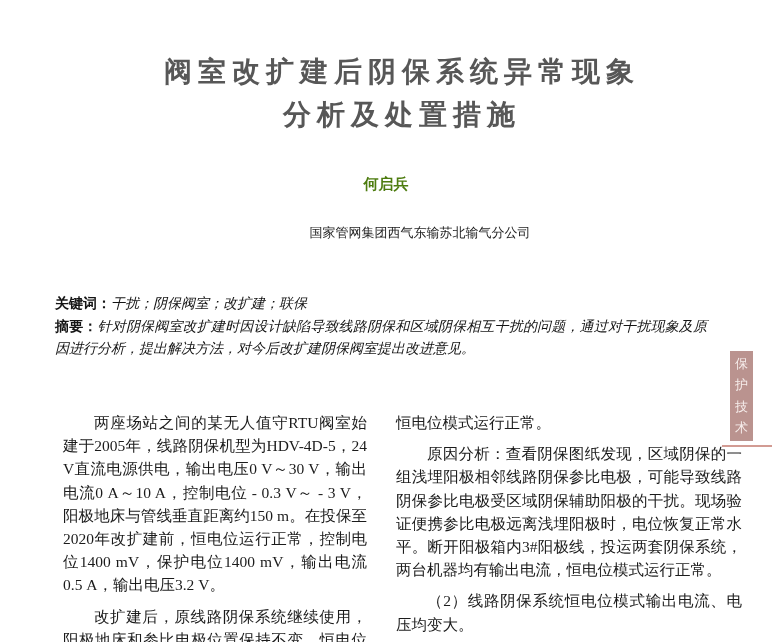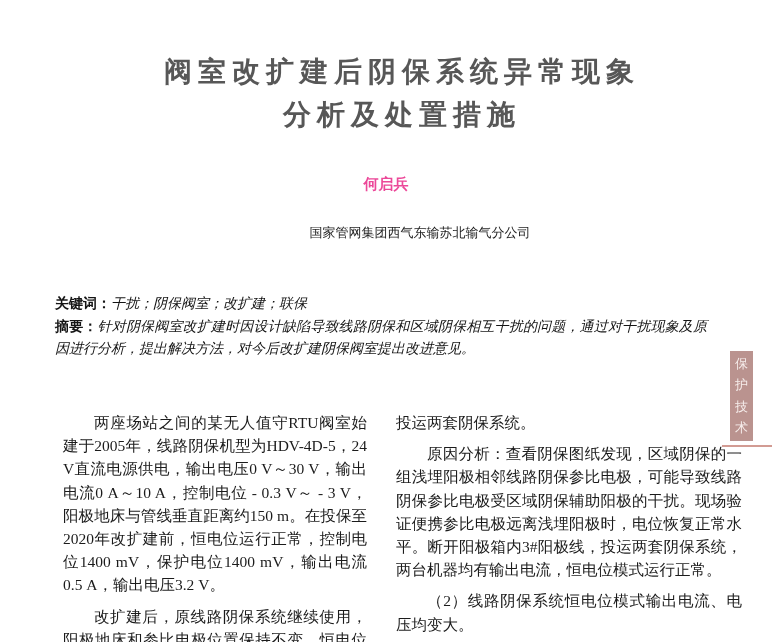--- a/index.html
+++ b/index.html
@@ -26,21 +26,21 @@
   }
   .author {
     position: absolute;
     top: 175px;
     left: 0;
     width: 772px;
     text-align: center;
     font-family: "Liberation Sans", sans-serif;
     font-weight: bold;
     font-size: 15px;
-    color: #ec4899;
+    color: #4d7c0f;
   }
   .affiliation {
     position: absolute;
     top: 224px;
     left: 0;
     width: 772px;
     text-align: center;
     font-size: 13px;
     color: #1e1e1e;
     padding-left: 34px;
@@ -119,21 +119,21 @@
     <p><span class="blabel">关键词：</span><span class="kai">干扰；阴保阀室；改扩建；联保</span></p>
     <p><span class="blabel">摘要：</span><span class="kai">针对阴保阀室改扩建时因设计缺陷导致线路阴保和区域阴保相互干扰的问题，通过对干扰现象及原因进行分析，提出解决方法，对今后改扩建阴保阀室提出改进意见。</span></p>
   </div>
 
   <div class="col col-left">
     <p class="indent">两座场站之间的某无人值守RTU阀室始建于2005年，线路阴保机型为HDV-4D-5，24 V直流电源供电，输出电压0 V～30 V，输出电流0 A～10 A，控制电位 - 0.3 V～ - 3 V，阳极地床与管线垂直距离约150 m。在投保至2020年改扩建前，恒电位运行正常，控制电位1400 mV，保护电位1400 mV，输出电流0.5 A，输出电压3.2 V。</p>
     <p class="indent">改扩建后，原线路阴保系统继续使用，阳极地床和参比电极位置保持不变，恒电位仪由阀室迁入改扩建后的场站阴保设备间，新增了一套</p>
   </div>
 
   <div class="col col-right">
-    <p>投运两套阴保系统。</p>
+    <p>恒电位模式运行正常。</p>
     <p class="indent">原因分析：查看阴保图纸发现，区域阴保的一组浅埋阳极相邻线路阴保参比电极，可能导致线路阴保参比电极受区域阴保辅助阳极的干扰。现场验证便携参比电极远离浅埋阳极时，电位恢复正常水平。断开阳极箱内3#阳极线，投运两套阴保系统，两台机器均有输出电流，恒电位模式运行正常。</p>
     <p class="indent">（2）线路阴保系统恒电位模式输出电流、电压均变大。</p>
     <p class="indent">改扩建后：与投产初期数值相比，线路阴保在</p>
   </div>
 
   <div class="side-tab">
     <span>保</span>
     <span>护</span>
     <span>技</span>
     <span>术</span>

